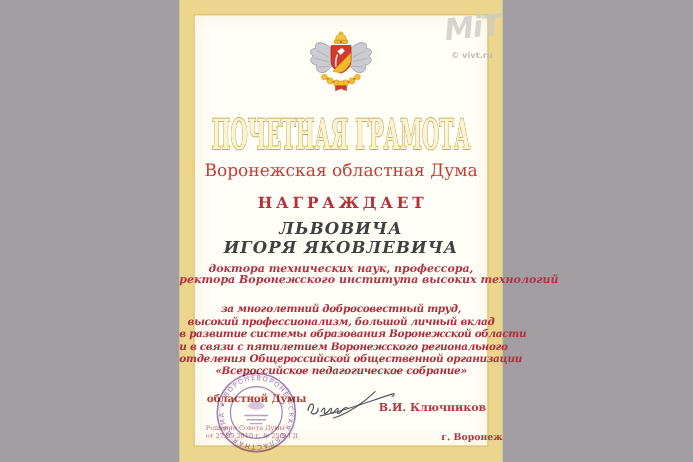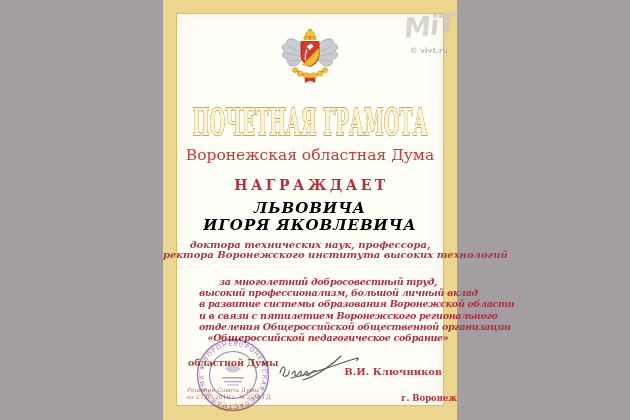--- a/index.html
+++ b/index.html
@@ -16,25 +16,25 @@
       repeating-linear-gradient(90deg, #f3e3a6 0 7px, #e2c univers77 7px 14px),
       repeating-linear-gradient(0deg, #f0dd9c 0 6px, #e3c97d 6px 12px);
   }
   .paper{position:absolute;left:14px;top:14px;right:14px;bottom:15px;background:#fffef7;
     box-shadow:0 0 0 1px #d9bc6b, inset 0 0 18px rgba(210,190,120,.18);}
 
   .center-line{position:absolute;left:0;right:0;text-align:center;white-space:nowrap;}
 
   .issuer{top:146px;font-size:15.5px;color:#c33c39;}
   .action{top:177px;font-size:14px;font-weight:bold;letter-spacing:3.5px;color:#b82f3c;padding-left:3px;}
-  .name{font-size:15px;font-weight:bold;font-style:italic;letter-spacing:1px;color:#000000;}
+  .name{font-size:15px;font-weight:bold;font-style:italic;letter-spacing:1px;color:#404040;}
   .name1{top:199px;} .name2{top:216px;}
   .desc{top:240px;font-size:10px;font-weight:bold;font-style:italic;line-height:9.5px;color:#b13245;}
   .body-text{top:276px;font-size:9.5px;font-weight:bold;font-style:italic;line-height:11.2px;
-    letter-spacing:-0.3px;color:#ae2e3f;margin-left:36px;}
+    letter-spacing:-0.3px;color:#ae2e3f;}
   .body-text div{white-space:nowrap;}
 
   .signer-title{position:absolute;left:25px;top:357px;font-size:9.5px;font-weight:bold;
     letter-spacing:-0.2px;color:#b04238;line-height:12px;white-space:nowrap;}
   .signer-name{position:absolute;right:15px;top:366px;font-size:10px;font-weight:bold;
     color:#b53842;white-space:nowrap;}
   .decision{position:absolute;left:24px;top:386px;font-size:6px;line-height:7px;
     color:#c17078;white-space:nowrap;}
   .city{top:393px;font-size:8.5px;font-weight:bold;color:#ad3440;text-align:right;}
 
@@ -114,21 +114,21 @@
       <div>доктора технических наук, профессора,</div>
       <div>ректора Воронежского института высоких технологий</div>
     </div>
 
     <div class="center-line body-text">
       <div>за многолетний добросовестный труд,</div>
       <div>высокий профессионализм, большой личный вклад</div>
       <div>в развитие системы образования Воронежской области</div>
       <div>и в связи с пятилетием Воронежского регионального</div>
       <div>отделения Общероссийской общественной организации</div>
-      <div>«Общероссийской педагогическое собрание»</div>
+      <div>«Всероссийское педагогическое собрание»</div>
     </div>
 
     <div class="signer-title">
       <div>областной Думы</div>
     </div>
 
     <svg class="signature-svg" width="90" height="32" viewBox="0 0 90 32">
       <g fill="none" stroke="#56555e" stroke-width="1.1" stroke-linecap="round">
         <path d="M7 21 c1-6 5-8 5-3 c0 4-4 5-1 6 c3 1 6-2 5-5"></path>
         <path d="M19 22 c2-4 4-4 3 0 c-1 3 2 2 4-1 c2-3 3-2 2 1 c-1 3 2 2 4-1 c2-3 3-2 2 1 c-1 3 2 2 4-1 c1.5-2 3.5-3 5-2"></path>

